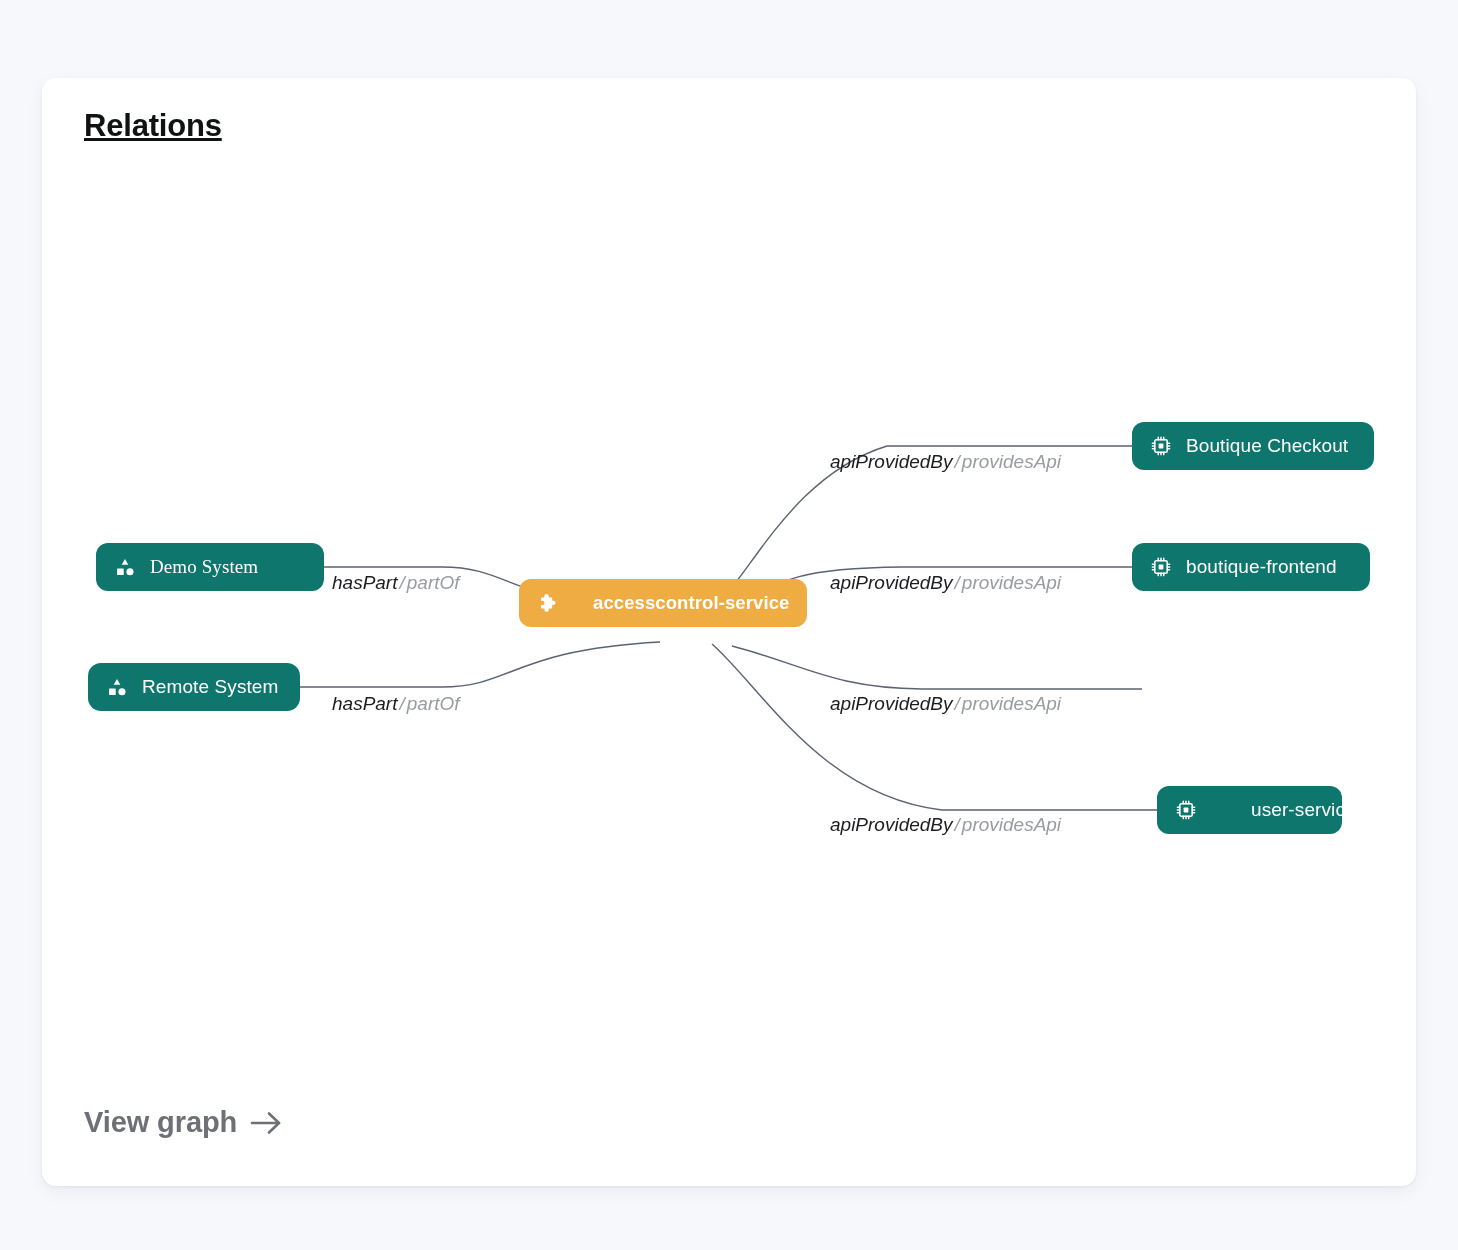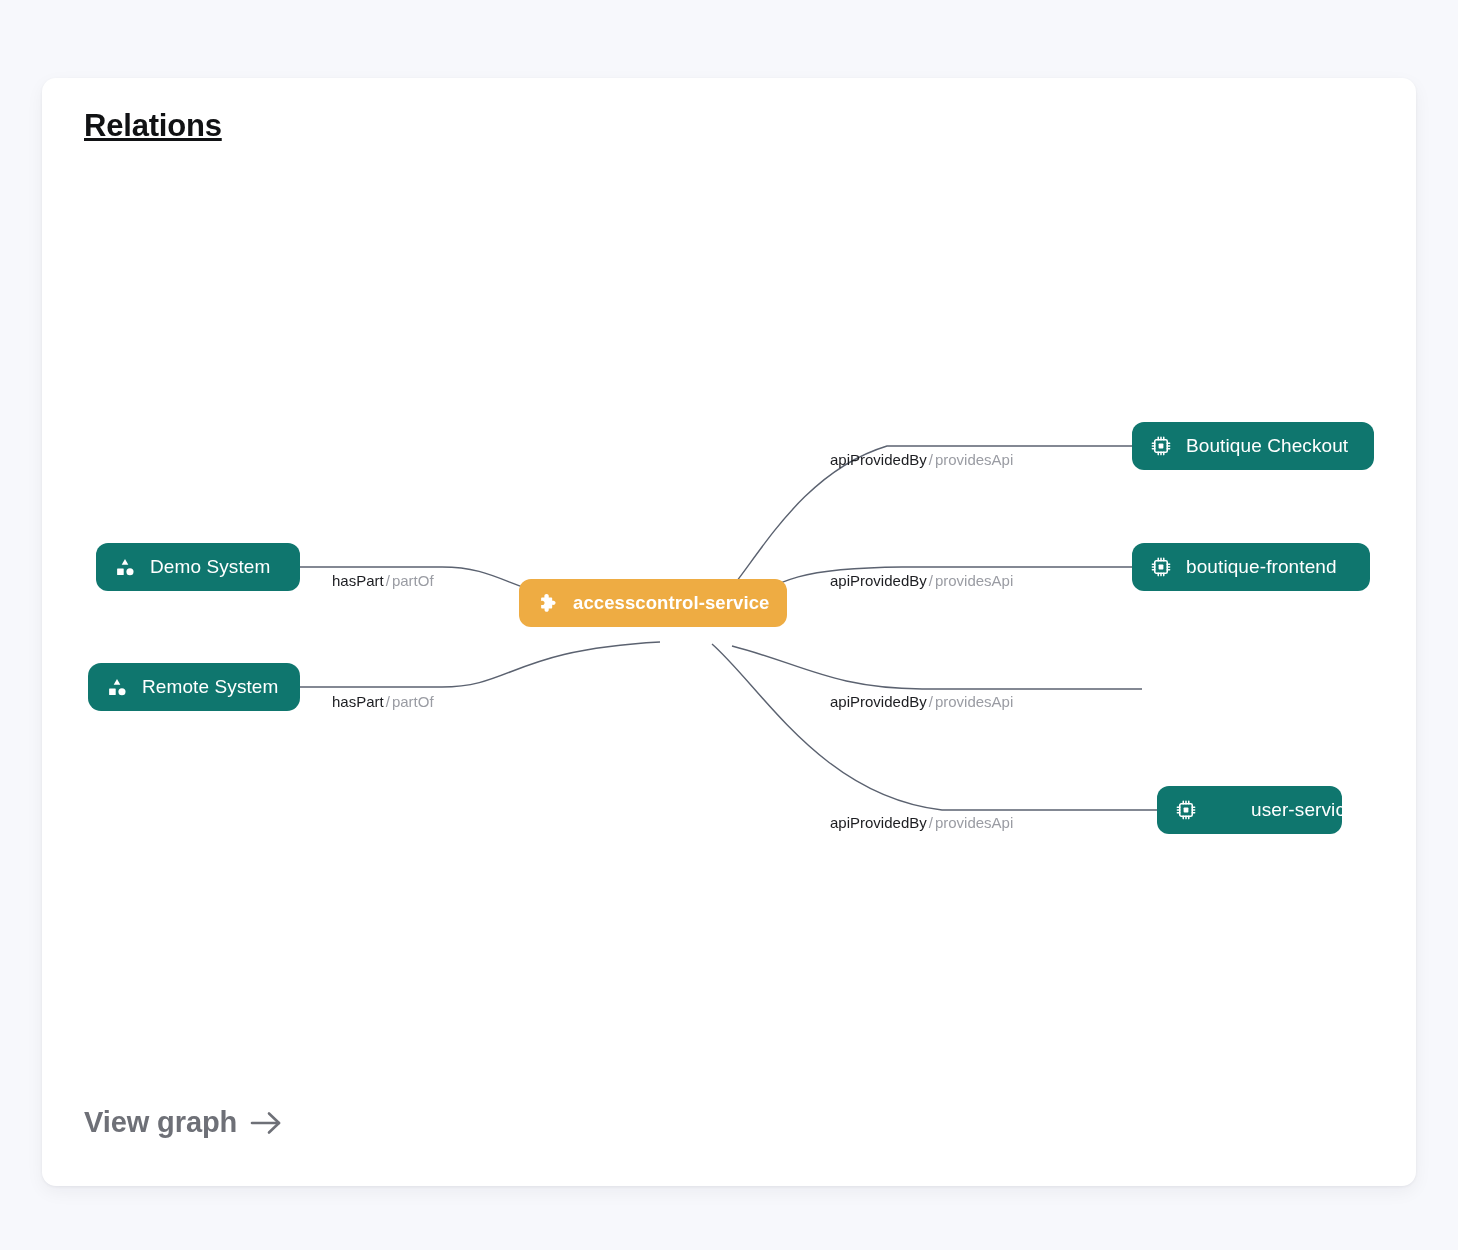--- a/index.html
+++ b/index.html
@@ -73,21 +73,21 @@
     display: flex;
     align-items: center;
     height: 48px;
     border-radius: 12px;
     padding: 0 18px;
     color: #ffffff;
     white-space: nowrap;
     cursor: pointer;
   }
   .node-blue { background: #0f766e; }
-  .node-orange { background: #eeac43; }
+  .node-orange { background: #eeac43; gap: 20px; }
 
   .node .node-icon {
     display: inline-flex;
     align-items: center;
     justify-content: center;
     width: 22px;
     height: 22px;
     flex: 0 0 22px;
     margin-right: 14px;
   }
@@ -98,23 +98,24 @@
     letter-spacing: 0.1px;
   }
   .node-orange .node-label {
     font-weight: bold;
     font-size: 18.5px;
   }
 
   
   .edge-label {
     position: absolute;
-    font-size: 15px;
+    font-size: 19px;
     white-space: nowrap;
     color: #1c1d21;
+    font-style: italic;
   }
   .edge-label .fwd { color: #1c1d21; }
   .edge-label .sep { color: #9a9ca3; padding: 0 2px; }
   .edge-label .rev { color: #9a9ca3; }
 
   
   .view-graph {
     position: absolute;
     left: 42px;
     top: 1028px;
@@ -160,21 +161,21 @@
 
       <div class="node node-orange" style="left:477px; top:525px; transform:translateY(-24px);">
         <span class="node-icon">
           <svg width="22" height="22" viewBox="0 0 24 24" fill="#ffffff">
             <path d="M10.3 2.2c-1.3 0-2.3 1-2.3 2.3 0 .3.05.6.16.86.1.25-.07.54-.34.54H5.6c-.6 0-1.1.5-1.1 1.1v2.4c0 .28.3.45.55.34.27-.11.57-.17.88-.17 1.3 0 2.3 1.05 2.3 2.35s-1 2.35-2.3 2.35c-.31 0-.61-.06-.88-.17-.25-.11-.55.06-.55.34v2.42c0 .6.5 1.1 1.1 1.1h2.4c.28 0 .45.3.34.55-.11.26-.17.56-.17.87 0 1.3 1.05 2.3 2.35 2.3s2.35-1 2.35-2.3c0-.31-.06-.61-.17-.87-.11-.25.06-.55.34-.55h2.42c.6 0 1.1-.5 1.1-1.1v-2.5c0-.28.3-.45.55-.34.26.1.55.16.85.16 1.3 0 2.3-1.05 2.3-2.35s-1-2.35-2.3-2.35c-.3 0-.59.06-.85.16-.25.11-.55-.06-.55-.34V7c0-.6-.5-1.1-1.1-1.1h-2.42c-.28 0-.45-.29-.34-.54.11-.26.17-.56.17-.86 0-1.3-1.05-2.3-2.35-2.3z"></path>
           </svg>
         </span>
         <span class="node-label">accesscontrol-service</span>
       </div>
 
-      <div class="node node-blue" style="left:54px; top:465px; width:204px;">
+      <div class="node node-blue" style="left:54px; top:465px; width:228px;font-family:Liberation Serif, serif;">
         <span class="node-icon">
           <svg width="22" height="22" viewBox="0 0 24 24" fill="#ffffff">
             <path d="M12 3.2 L15.6 9.6 H8.4 Z"></path>
             <rect x="3.4" y="13.6" width="7.2" height="7.2" rx="0.6"></rect>
             <circle cx="17.4" cy="17.2" r="3.9"></circle>
           </svg>
         </span>
         <span class="node-label">Demo System</span>
       </div>
 

